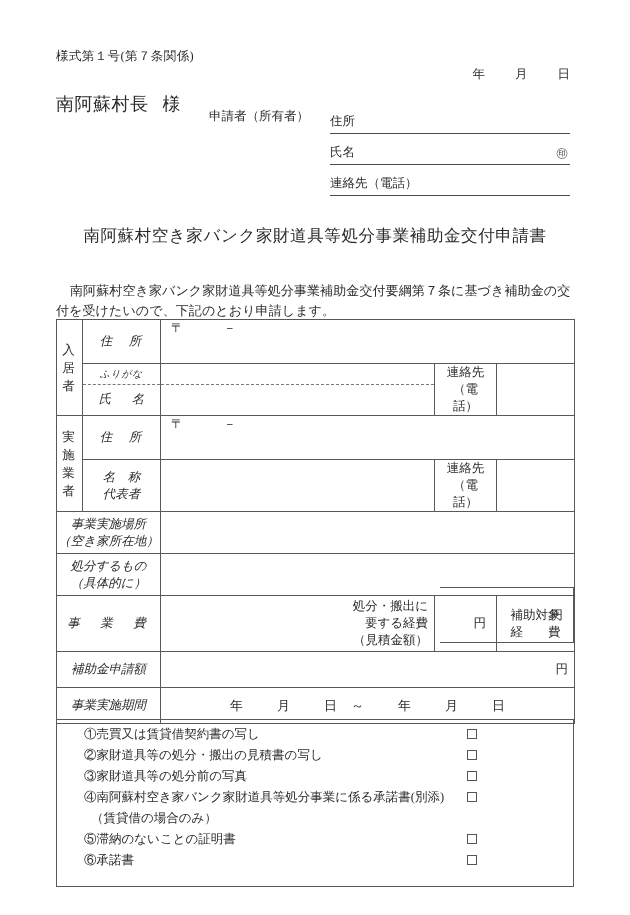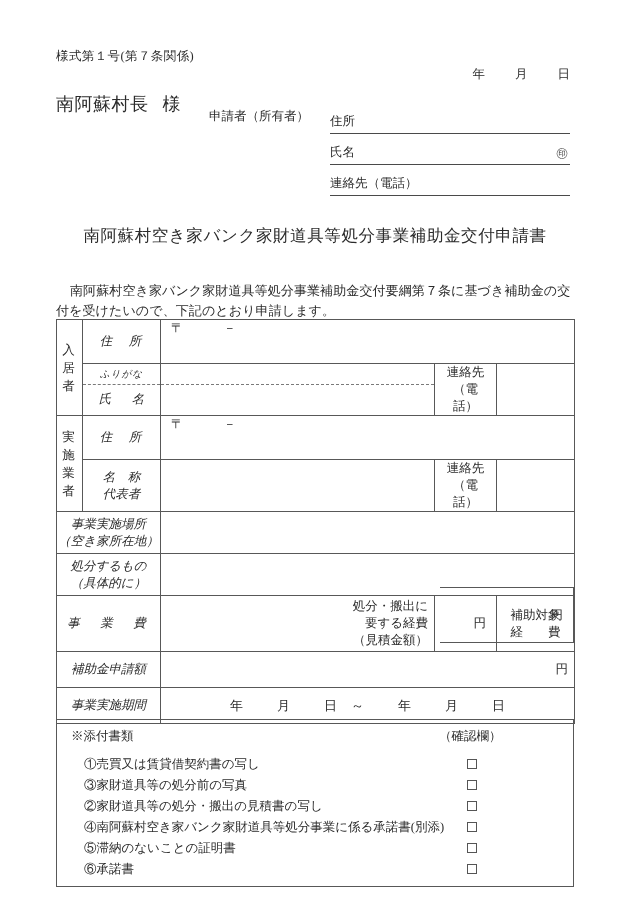--- a/index.html
+++ b/index.html
@@ -292,45 +292,44 @@
         </td>
       </tr>
     </tbody>
   </table>
 
   <div style="position:absolute; left:440px; top:587px; width:134px; height:56px; border:1px solid #585858; border-left:none; display:flex; align-items:center; justify-content:flex-end; padding-right:10px; font-size:12.5px; background:transparent;">
     <span>円</span>
   </div>
 
   <div class="attach-box">
-    <div class="attach-head">
-      <span class="t1">※添付書類</span>
-      <span class="t2">（確認欄）</span>
+    <div class="attach-list">
+      <div class="attach-item">
+        <span class="txt">①売買又は賃貸借契約書の写し</span>
+        <span class="box"></span>
+      </div>
+      <div class="attach-item">
+        <span class="txt">②家財道具等の処分・搬出の見積書の写し</span>
+        <span class="box"></span>
+      </div>
+      <div class="attach-item">
+        <span class="txt">③家財道具等の処分前の写真</span>
+        <span class="box"></span>
+      </div>
+      <div class="attach-item">
+        <span class="txt">④南阿蘇村空き家バンク家財道具等処分事業に係る承諾書(別添)</span>
+        <span class="box"></span>
+      </div>
+      <div class="attach-item">
+        <span class="sub">（賃貸借の場合のみ）</span>
+      </div>
+      <div class="attach-item">
+        <span class="txt">⑤滞納のないことの証明書</span>
+        <span class="box"></span>
+      </div>
+      <div class="attach-item">
+        <span class="txt">⑥承諾書</span>
+        <span class="box"></span>
+      </div>
     </div>
-    <div class="attach-list">
-      <div class="attach-item">
-        <span class="txt">①売買又は賃貸借契約書の写し</span>
-        <span class="box"></span>
-      </div>
-      <div class="attach-item">
-        <span class="txt">③家財道具等の処分前の写真</span>
-        <span class="box"></span>
-      </div>
-      <div class="attach-item">
-        <span class="txt">②家財道具等の処分・搬出の見積書の写し</span>
-        <span class="box"></span>
-      </div>
-      <div class="attach-item">
-        <span class="txt">④南阿蘇村空き家バンク家財道具等処分事業に係る承諾書(別添)</span>
-        <span class="box"></span>
-      </div>
-      <div class="attach-item">
-        <span class="txt">⑤滞納のないことの証明書</span>
-        <span class="box"></span>
-      </div>
-      <div class="attach-item">
-        <span class="txt">⑥承諾書</span>
-        <span class="box"></span>
-      </div>
-    </div>
   </div>
 
 </div>
 
 </body></html>

